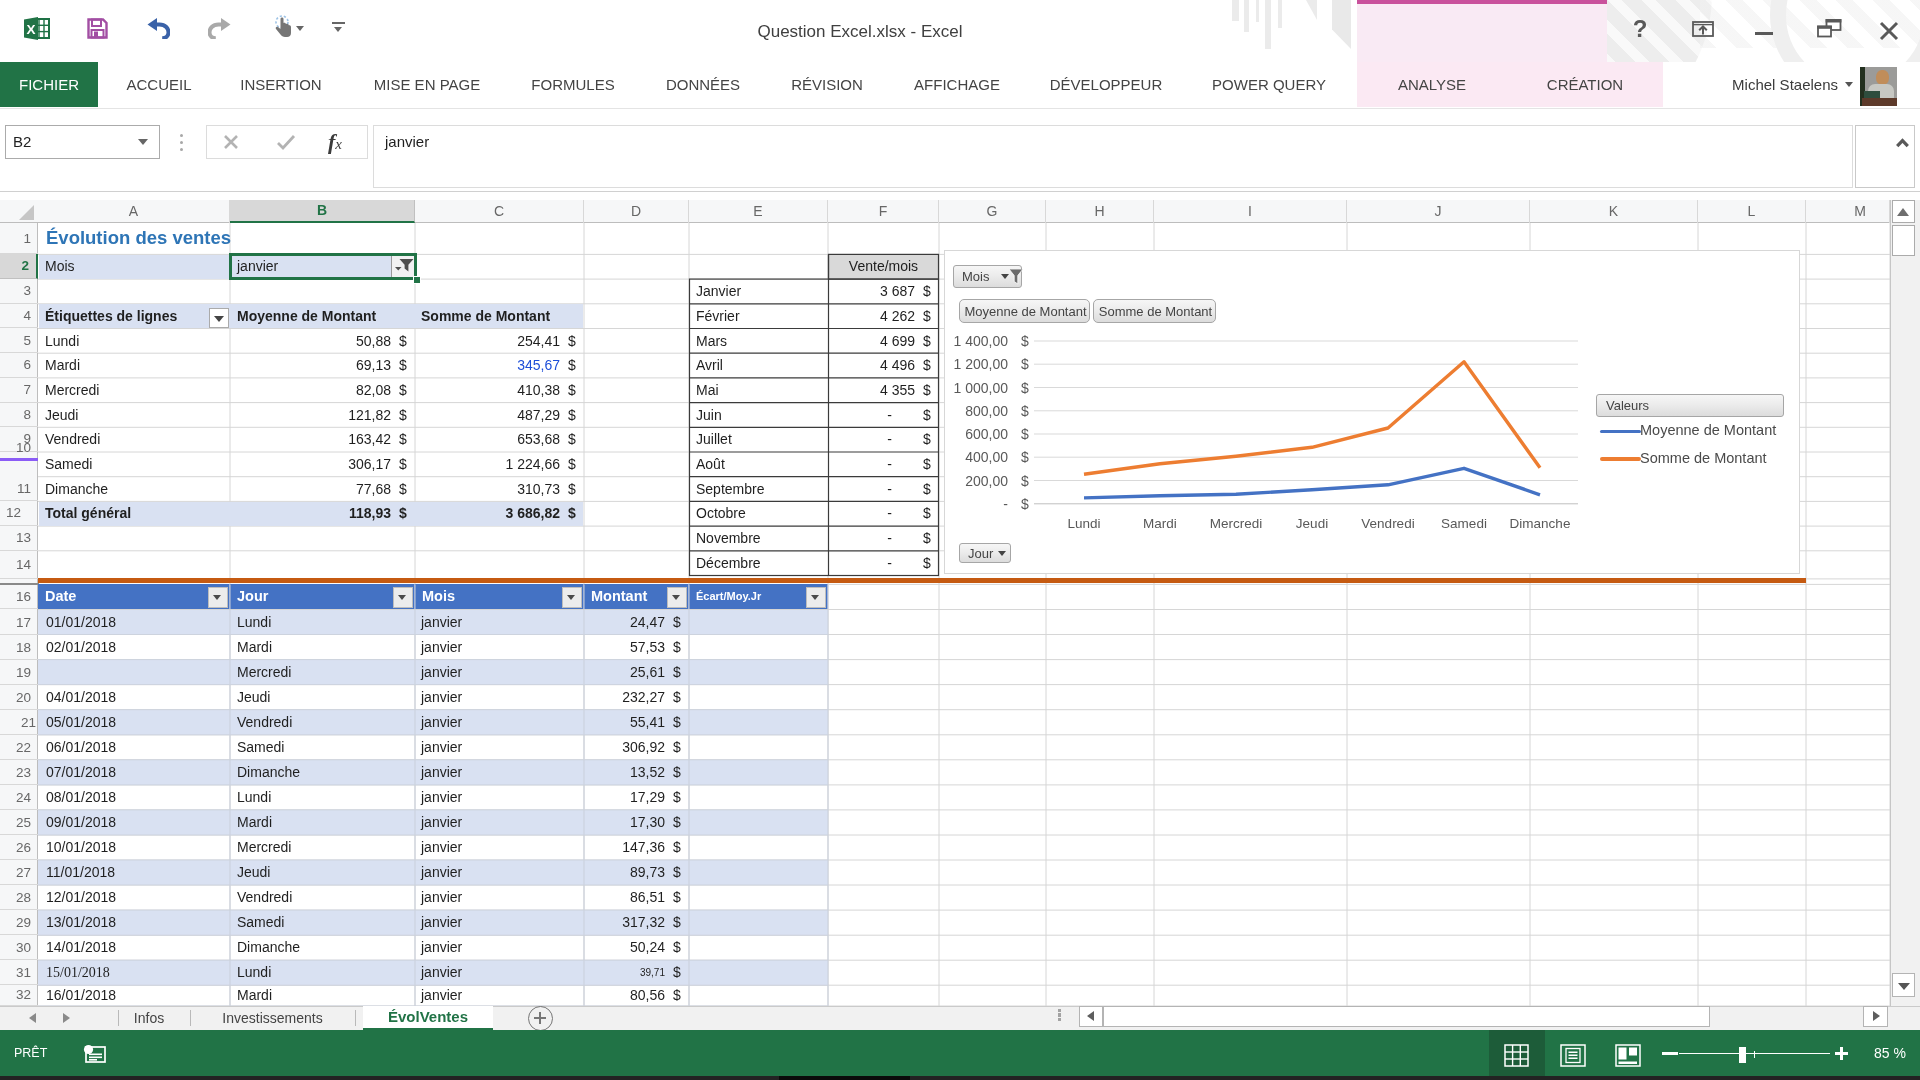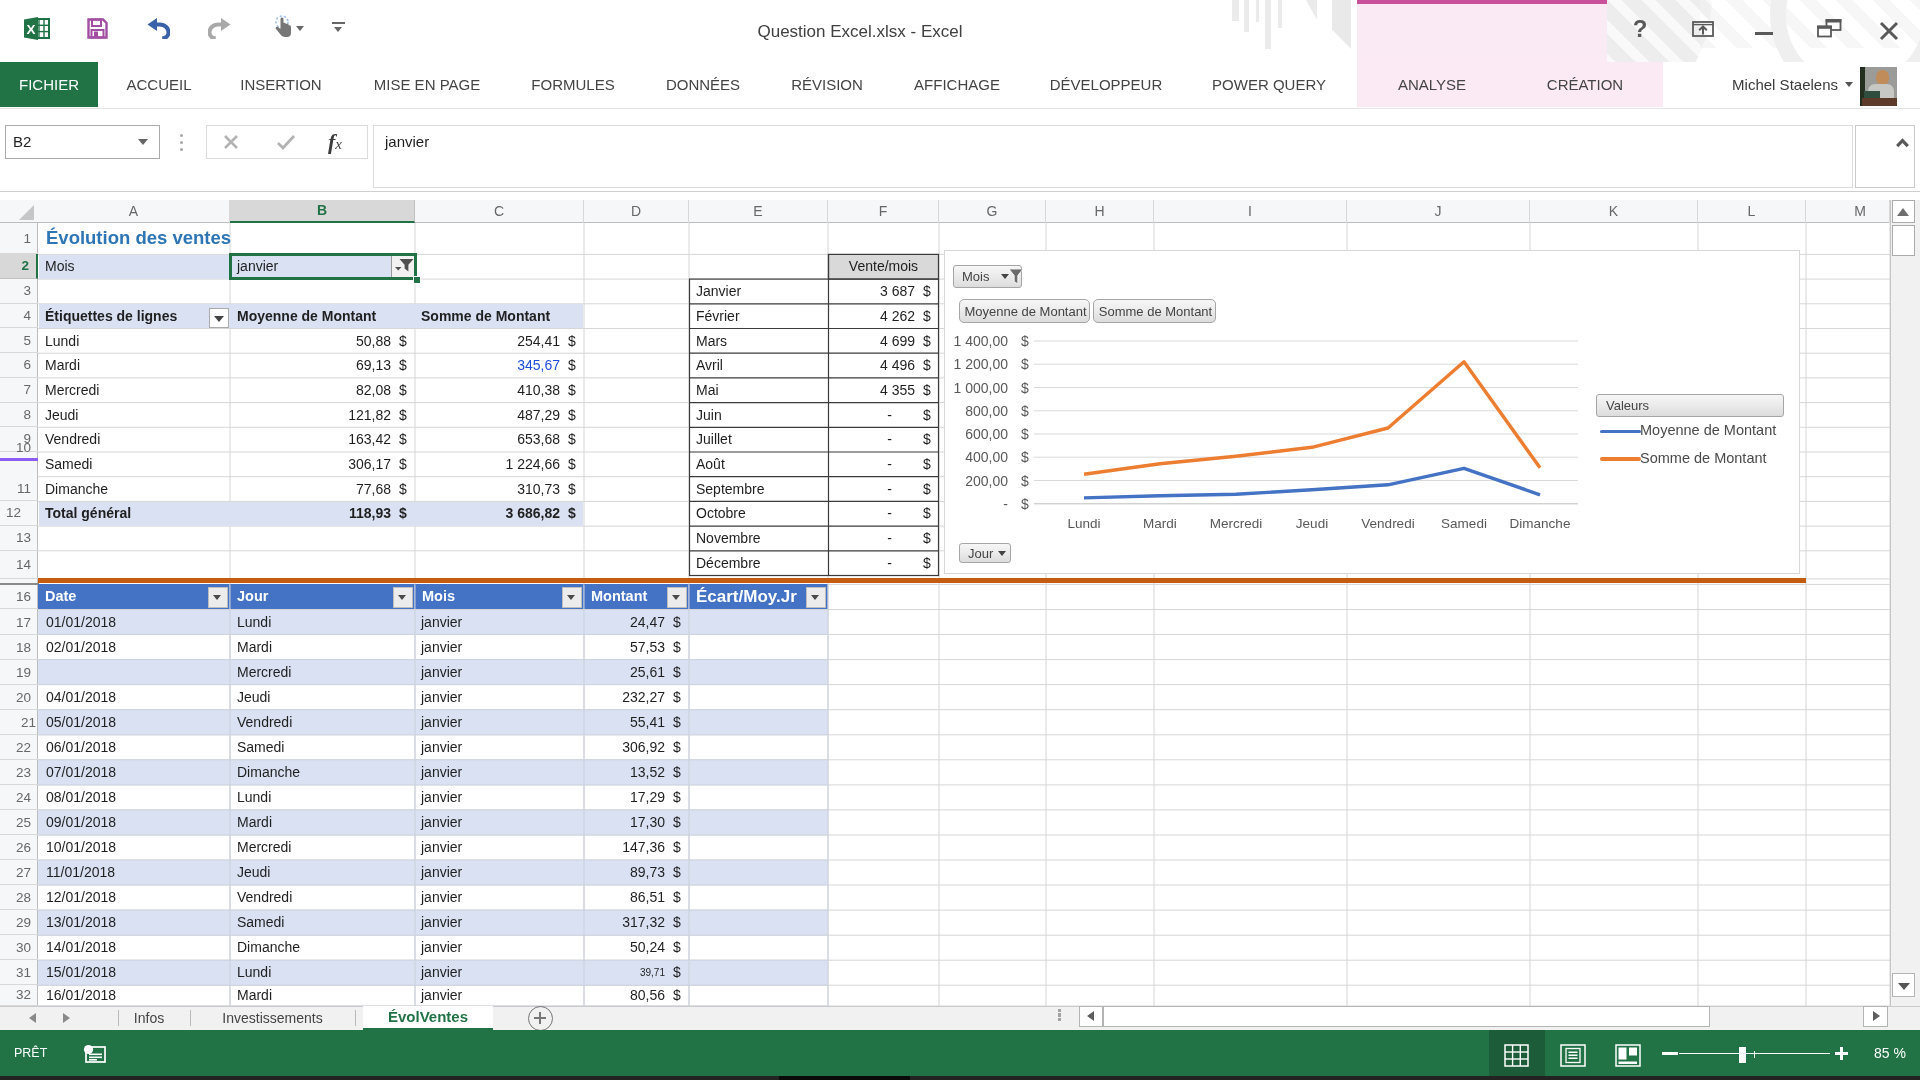--- a/index.html
+++ b/index.html
@@ -340,21 +340,21 @@
 <div style="left:213px;top:395px;width:0;height:0;border-left:4.8px solid transparent;border-right:4.8px solid transparent;border-top:5.8px solid #4a4a4a;"></div>
 <div style="left:230px;top:384.4px;width:185px;height:25.1px;border-right:1px solid #7d9ad4;font-size:14.5px;font-weight:bold;color:#fff;line-height:25px;padding-left:7px;">Jour</div>
 <div style="left:392.5px;top:386.5px;width:20.5px;height:21.5px;background:#ececec;border:1px solid #bdbdbd;"></div>
 <div style="left:398px;top:395px;width:0;height:0;border-left:4.8px solid transparent;border-right:4.8px solid transparent;border-top:5.8px solid #4a4a4a;"></div>
 <div style="left:415px;top:384.4px;width:169px;height:25.1px;border-right:1px solid #7d9ad4;font-size:14.5px;font-weight:bold;color:#fff;line-height:25px;padding-left:7px;">Mois</div>
 <div style="left:561.5px;top:386.5px;width:20.5px;height:21.5px;background:#ececec;border:1px solid #bdbdbd;"></div>
 <div style="left:567px;top:395px;width:0;height:0;border-left:4.8px solid transparent;border-right:4.8px solid transparent;border-top:5.8px solid #4a4a4a;"></div>
 <div style="left:584px;top:384.4px;width:105px;height:25.1px;border-right:1px solid #7d9ad4;font-size:14.5px;font-weight:bold;color:#fff;line-height:25px;padding-left:7px;">Montant</div>
 <div style="left:666.5px;top:386.5px;width:20.5px;height:21.5px;background:#ececec;border:1px solid #bdbdbd;"></div>
 <div style="left:672px;top:395px;width:0;height:0;border-left:4.8px solid transparent;border-right:4.8px solid transparent;border-top:5.8px solid #4a4a4a;"></div>
-<div style="left:689px;top:384.4px;width:139px;height:25.1px;border-right:1px solid #7d9ad4;font-size:17px;font-weight:bold;color:#fff;line-height:25px;padding-left:7px;">Écart/Moy.Jr</div>
+<div style="left:689px;top:384.4px;width:139px;height:25.1px;border-right:1px solid #7d9ad4;font-size:11px;font-weight:bold;color:#fff;line-height:25px;padding-left:7px;">Écart/Moy.Jr</div>
 <div style="left:805.5px;top:386.5px;width:20.5px;height:21.5px;background:#ececec;border:1px solid #bdbdbd;"></div>
 <div style="left:811px;top:395px;width:0;height:0;border-left:4.8px solid transparent;border-right:4.8px solid transparent;border-top:5.8px solid #4a4a4a;"></div>
 <div style="left:38px;top:409.5px;width:790px;height:25px;background:#d9e1f2;"></div>
 <div class="t" style="left:46px;top:409.5px;width:560px;height:25px;font-size:14px;color:#1f1f1f;line-height:25px;">01/01/2018</div>
 <div class="t" style="left:237px;top:409.5px;width:560px;height:25px;font-size:14px;color:#1f1f1f;line-height:25px;">Lundi</div>
 <div class="t" style="left:421px;top:409.5px;width:560px;height:25px;font-size:14px;color:#1f1f1f;line-height:25px;">janvier</div>
 <div class="t" style="left:505px;top:409.5px;width:160px;height:25px;font-size:14px;color:#1f1f1f;text-align:right;line-height:25px;">24,47</div>
 <div class="t" style="left:673px;top:409.5px;width:14px;height:25px;font-size:14px;color:#1f1f1f;line-height:25px;">$</div>
 <div class="t" style="left:46px;top:434.5px;width:560px;height:25.1px;font-size:14px;color:#1f1f1f;line-height:25.1px;">02/01/2018</div>
 <div class="t" style="left:237px;top:434.5px;width:560px;height:25.1px;font-size:14px;color:#1f1f1f;line-height:25.1px;">Mardi</div>
@@ -420,21 +420,21 @@
 <div class="t" style="left:237px;top:710.1px;width:560px;height:25.1px;font-size:14px;color:#1f1f1f;line-height:25.1px;">Samedi</div>
 <div class="t" style="left:421px;top:710.1px;width:560px;height:25.1px;font-size:14px;color:#1f1f1f;line-height:25.1px;">janvier</div>
 <div class="t" style="left:505px;top:710.1px;width:160px;height:25.1px;font-size:14px;color:#1f1f1f;text-align:right;line-height:25.1px;">317,32</div>
 <div class="t" style="left:673px;top:710.1px;width:14px;height:25.1px;font-size:14px;color:#1f1f1f;line-height:25.1px;">$</div>
 <div class="t" style="left:46px;top:735.2px;width:560px;height:25px;font-size:14px;color:#1f1f1f;line-height:25px;">14/01/2018</div>
 <div class="t" style="left:237px;top:735.2px;width:560px;height:25px;font-size:14px;color:#1f1f1f;line-height:25px;">Dimanche</div>
 <div class="t" style="left:421px;top:735.2px;width:560px;height:25px;font-size:14px;color:#1f1f1f;line-height:25px;">janvier</div>
 <div class="t" style="left:505px;top:735.2px;width:160px;height:25px;font-size:14px;color:#1f1f1f;text-align:right;line-height:25px;">50,24</div>
 <div class="t" style="left:673px;top:735.2px;width:14px;height:25px;font-size:14px;color:#1f1f1f;line-height:25px;">$</div>
 <div style="left:38px;top:760.2px;width:790px;height:25px;background:#d9e1f2;"></div>
-<div class="t" style="left:46px;top:760.2px;width:560px;height:25px;font-size:14px;color:#1f1f1f;line-height:25px;">15/01/2018</div>
+<div class="t" style="left:46px;top:760.2px;width:560px;height:25px;font-size:14px;color:#1f1f1f;line-height:25px;font-family:Liberation Serif, serif;">15/01/2018</div>
 <div class="t" style="left:237px;top:760.2px;width:560px;height:25px;font-size:14px;color:#1f1f1f;line-height:25px;">Lundi</div>
 <div class="t" style="left:421px;top:760.2px;width:560px;height:25px;font-size:14px;color:#1f1f1f;line-height:25px;">janvier</div>
 <div class="t" style="left:505px;top:760.2px;width:160px;height:28px;font-size:10px;color:#1f1f1f;text-align:right;line-height:25px;">39,71</div>
 <div class="t" style="left:673px;top:760.2px;width:14px;height:25px;font-size:14px;color:#1f1f1f;line-height:25px;">$</div>
 <div class="t" style="left:46px;top:785.2px;width:560px;height:20.8px;font-size:14px;color:#1f1f1f;line-height:20.8px;">16/01/2018</div>
 <div class="t" style="left:237px;top:785.2px;width:560px;height:20.8px;font-size:14px;color:#1f1f1f;line-height:20.8px;">Mardi</div>
 <div class="t" style="left:421px;top:785.2px;width:560px;height:20.8px;font-size:14px;color:#1f1f1f;line-height:20.8px;">janvier</div>
 <div class="t" style="left:505px;top:785.2px;width:160px;height:20.8px;font-size:14px;color:#1f1f1f;text-align:right;line-height:20.8px;">80,56</div>
 <div class="t" style="left:673px;top:785.2px;width:14px;height:20.8px;font-size:14px;color:#1f1f1f;line-height:20.8px;">$</div>
 <svg style="position:absolute;left:0;top:0;" width="1920" height="806" viewBox="0 0 1920 806">

